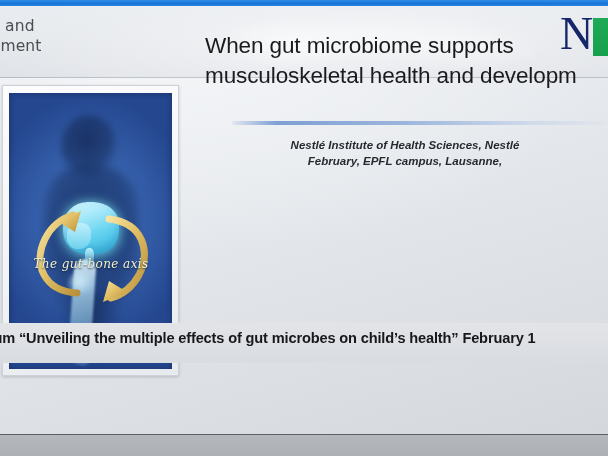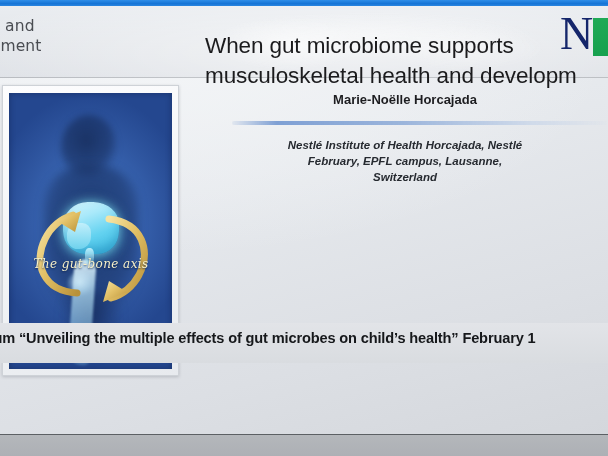--- a/index.html
+++ b/index.html
@@ -350,28 +350,26 @@
 
         <div id="axis-caption">The gut-bone axis</div>
       </div>
     </div>
 
     <div id="slide-title">
       <div>When gut microbiome supports</div>
       <div>musculoskeletal health and developm</div>
     </div>
 
-    <div id="slide-author">Marie-Noëlle Horcajada</div>
 
     <div id="title-rule"></div>
 
     <div id="slide-affiliation">
-      <div>Nestlé Institute of Health Horcajada, Nestlé</div>
+      <div>Nestlé Institute of Health Sciences, Nestlé</div>
       <div>February, EPFL campus, Lausanne,</div>
-      <div>Switzerland</div>
     </div>
 
     <div id="slide-footer"></div>
     <div id="footer-text">posium “Unveiling the multiple effects of gut microbes on child’s health” February 1</div>
 
   </div>
 
   <div id="player-divider"></div>
   <div id="player-bar"></div>
 </div>

